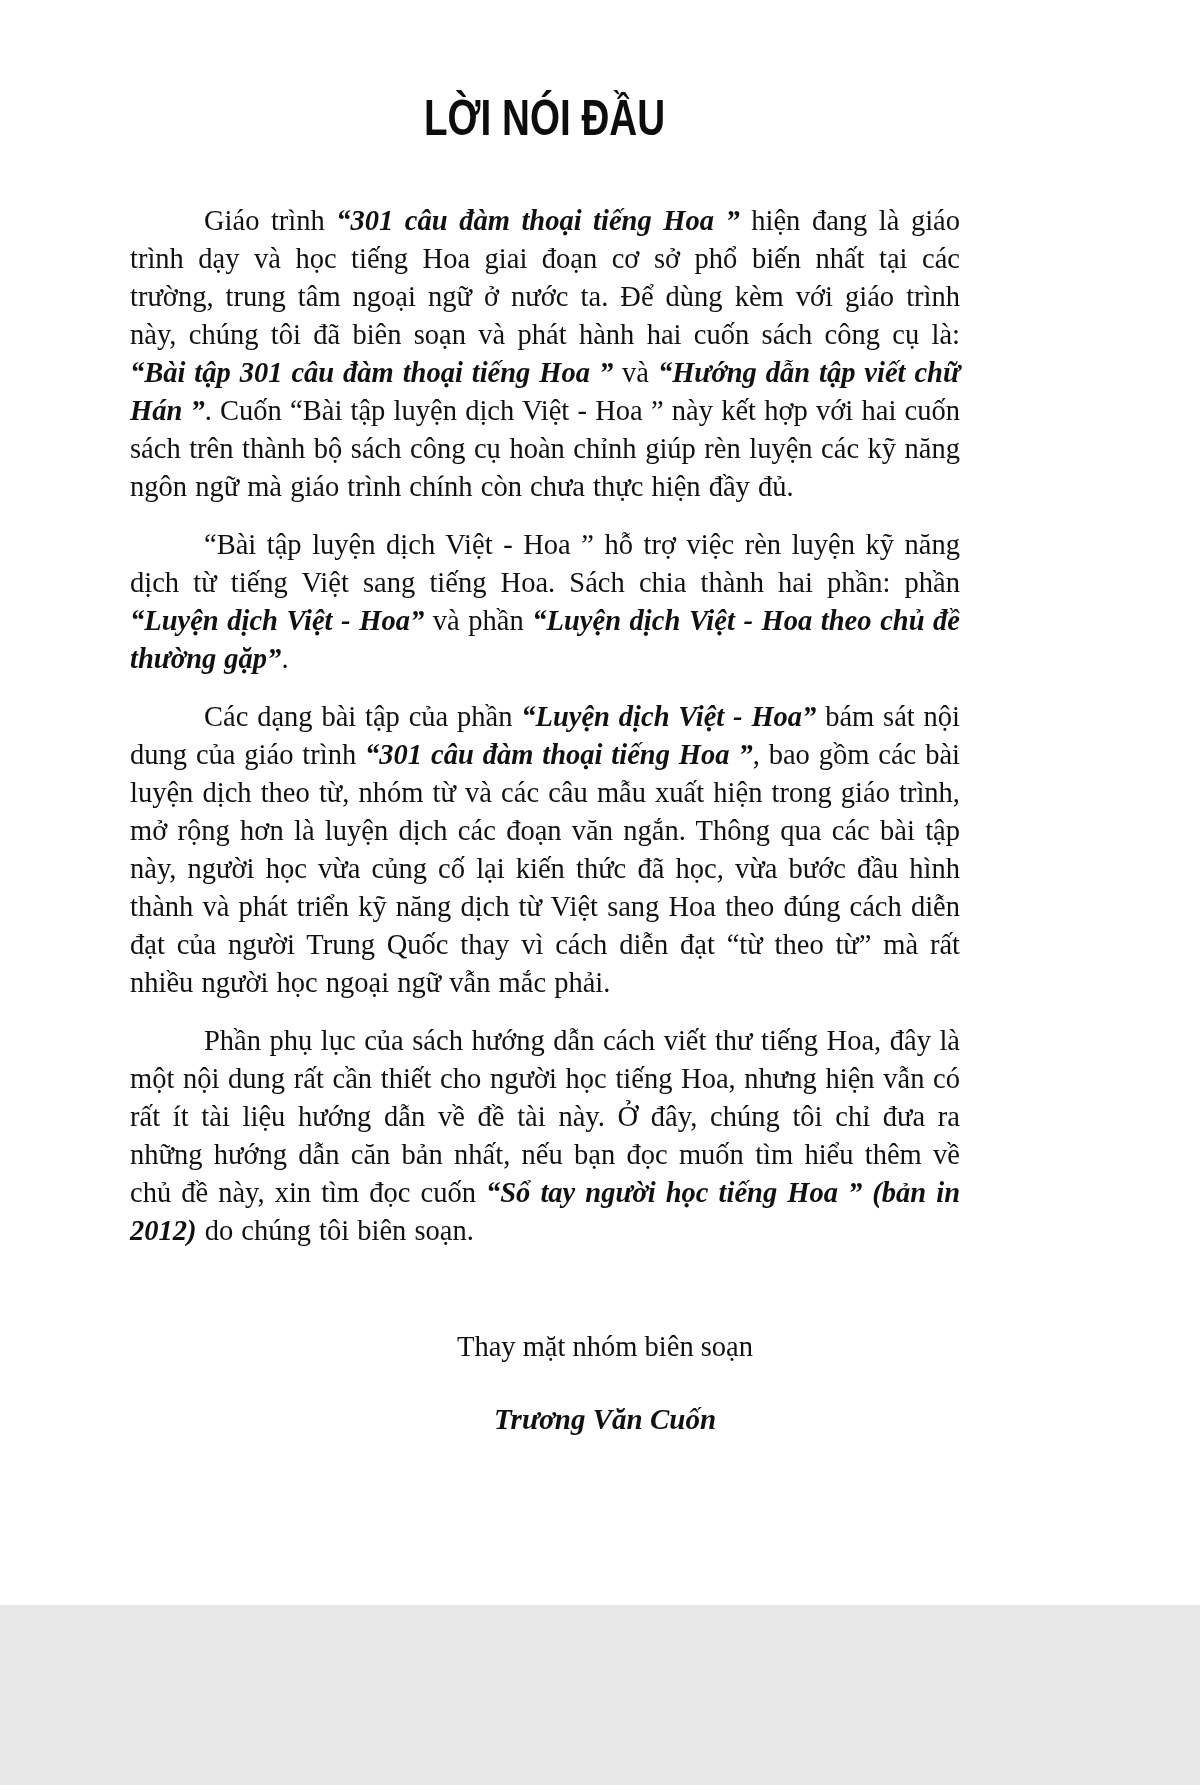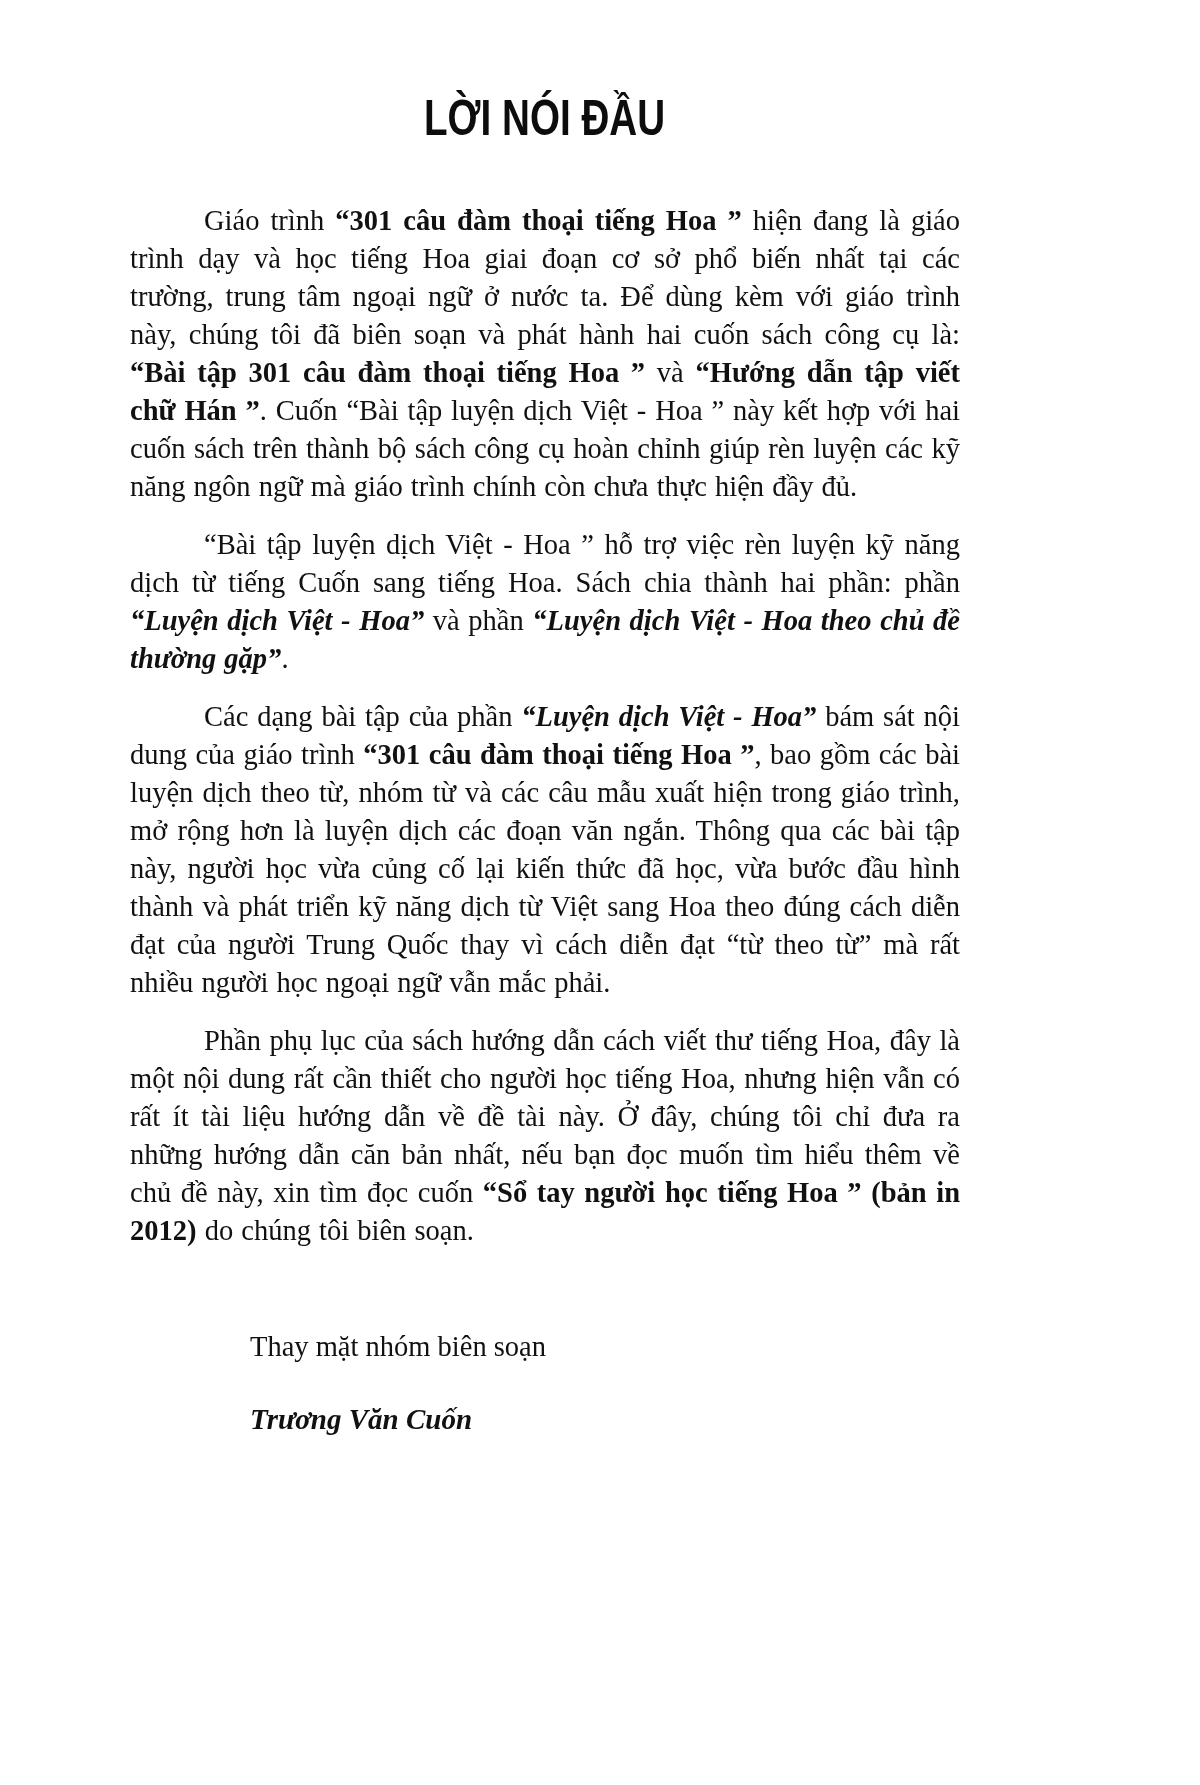--- a/index.html
+++ b/index.html
@@ -1,20 +1,20 @@
 <!DOCTYPE html>
 <html><head>
 <meta charset="utf-8">
 <style>
   * { margin: 0; padding: 0; box-sizing: border-box; }
   html, body { background: #e8e8e8; }
   .page {
     position: relative;
     width: 1200px;
-    height: 1785px;
+    height: 1605px;
     margin: 0 auto;
     background: #ffffff;
     color: #111111;
     font-family: "Liberation Serif", serif;
     overflow: hidden;
   }
   .content {
     position: absolute;
     left: 130px;
     top: 92px;
@@ -40,24 +40,24 @@
     font-size: 28.5px;
     line-height: 38px;
     text-align: justify;
     text-indent: 74px;
     margin-bottom: 20px;
     word-spacing: 1px;
   }
   .run-r  { font-weight: normal; font-style: normal; }
   .run-b  { font-weight: normal;   font-style: normal; }
   .run-i  { font-weight: bold; font-style: italic; }
-  .run-bi { font-weight: bold;   }
+  .run-bi { font-weight: bold;   font-style: italic; }
   .closing {
     margin-top: 78px;
-    text-align: left;
+    text-align: center;
   }
   .byline {
     font-size: 28.5px;
     line-height: 38px;
     margin-left: 120px; 
   }
   .signature {
     margin-top: 34px;
     margin-left: 120px;
     font-size: 29px;
@@ -68,21 +68,21 @@
 </style>
 </head>
 <body>
 
 <div class="page">
   <div class="content">
     <h1 class="doc-title"><span class="squeeze">LỜI NÓI ĐẦU</span></h1>
 
     <div>
         <p class="para"><span class="run-r">Giáo trình </span><span class="run-bi">“301 câu đàm thoại tiếng Hoa ”</span><span class="run-r"> hiện đang là giáo trình dạy và học tiếng Hoa giai đoạn cơ sở phổ biến nhất tại các trường, trung tâm ngoại ngữ ở nước ta. Để dùng kèm với giáo trình này, chúng tôi đã biên soạn và phát hành hai cuốn sách công cụ là: </span><span class="run-bi">“Bài tập 301 câu đàm thoại tiếng Hoa ”</span><span class="run-r"> và </span><span class="run-bi">“Hướng dẫn tập viết chữ Hán ”</span><span class="run-r">. Cuốn </span><span class="run-b">“Bài tập luyện dịch Việt - Hoa ”</span><span class="run-r"> này kết hợp với hai cuốn sách trên thành bộ sách công cụ hoàn chỉnh giúp rèn luyện các kỹ năng ngôn ngữ mà giáo trình chính còn chưa thực hiện đầy đủ.</span></p>
-        <p class="para"><span class="run-b">“Bài tập luyện dịch Việt - Hoa ”</span><span class="run-r"> hỗ trợ việc rèn luyện kỹ năng dịch từ tiếng Cuốn sang tiếng Hoa. Sách chia thành hai phần: phần </span><span class="run-i">“Luyện dịch Việt - Hoa”</span><span class="run-r"> và phần </span><span class="run-i">“Luyện dịch Việt - Hoa theo chủ đề thường gặp”</span><span class="run-r">.</span></p>
+        <p class="para"><span class="run-b">“Bài tập luyện dịch Việt - Hoa ”</span><span class="run-r"> hỗ trợ việc rèn luyện kỹ năng dịch từ tiếng Việt sang tiếng Hoa. Sách chia thành hai phần: phần </span><span class="run-i">“Luyện dịch Việt - Hoa”</span><span class="run-r"> và phần </span><span class="run-i">“Luyện dịch Việt - Hoa theo chủ đề thường gặp”</span><span class="run-r">.</span></p>
         <p class="para"><span class="run-r">Các dạng bài tập của phần </span><span class="run-i">“Luyện dịch Việt - Hoa”</span><span class="run-r"> bám sát nội dung của giáo trình </span><span class="run-bi">“301 câu đàm thoại tiếng Hoa ”</span><span class="run-r">, bao gồm các bài luyện dịch theo từ, nhóm từ và các câu mẫu xuất hiện trong giáo trình, mở rộng hơn là luyện dịch các đoạn văn ngắn. Thông qua các bài tập này, người học vừa củng cố lại kiến thức đã học, vừa bước đầu hình thành và phát triển kỹ năng dịch từ Việt sang Hoa theo đúng cách diễn đạt của người Trung Quốc thay vì cách diễn đạt “từ theo từ” mà rất nhiều người học ngoại ngữ vẫn mắc phải.</span></p>
         <p class="para"><span class="run-r">Phần phụ lục của sách hướng dẫn cách viết thư tiếng Hoa, đây là một nội dung rất cần thiết cho người học tiếng Hoa, nhưng hiện vẫn có rất ít tài liệu hướng dẫn về đề tài này. Ở đây, chúng tôi chỉ đưa ra những hướng dẫn căn bản nhất, nếu bạn đọc muốn tìm hiểu thêm về chủ đề này, xin tìm đọc cuốn </span><span class="run-bi">“Sổ tay người học tiếng Hoa ” (bản in 2012)</span><span class="run-r"> do chúng tôi biên soạn.</span></p>
       </div>
 
     <div class="closing">
       <div class="byline">Thay mặt nhóm biên soạn</div>
       <div class="signature">Trương Văn Cuốn</div>
     </div>
   </div>
 </div>

